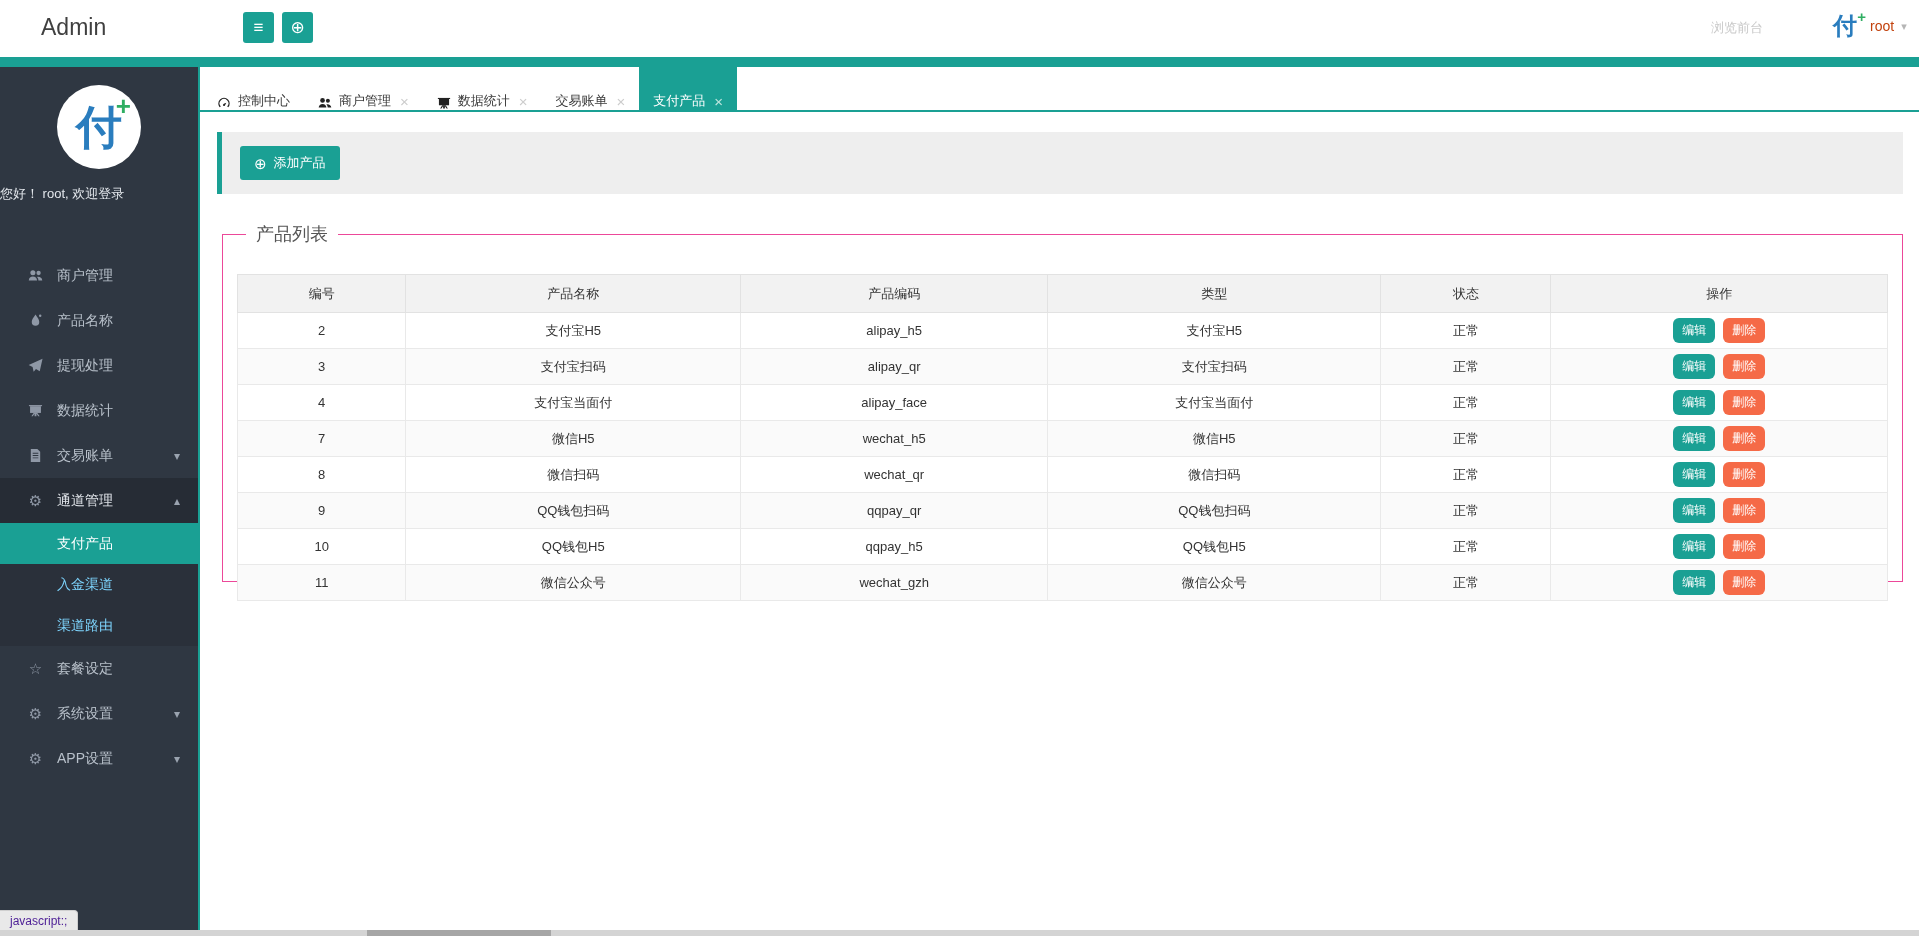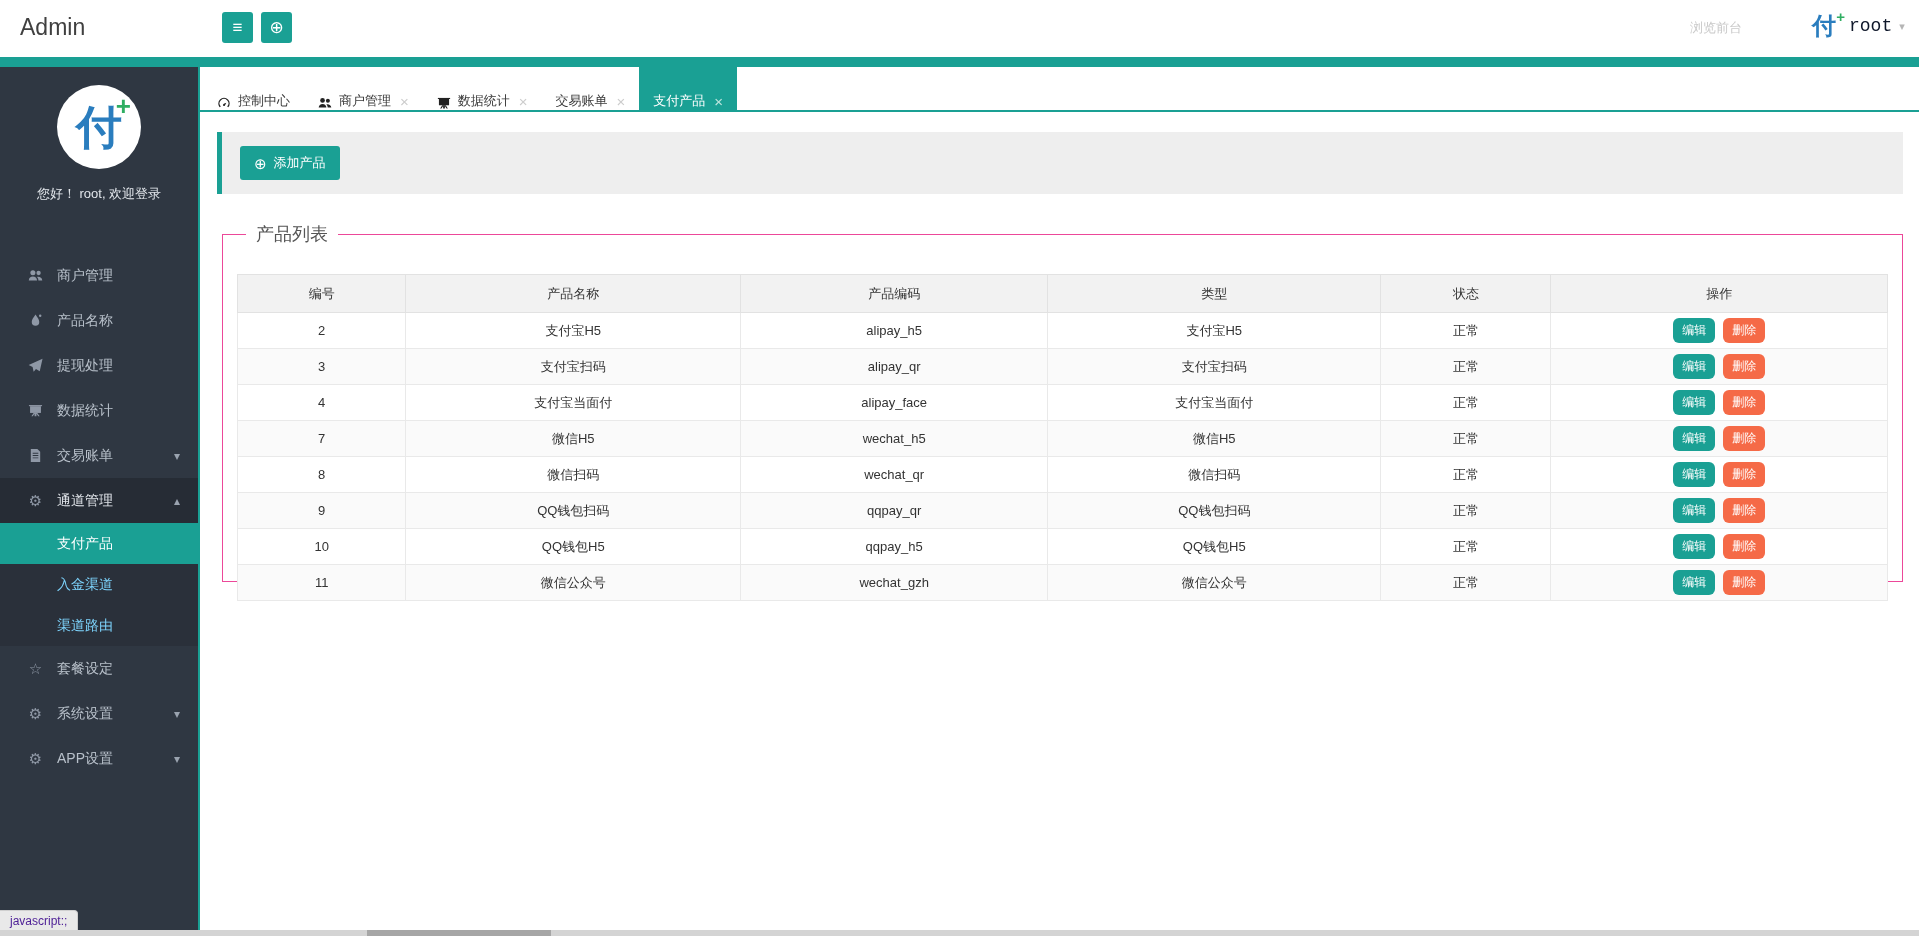--- a/index.html
+++ b/index.html
@@ -1,45 +1,45 @@
 <!DOCTYPE html>
 <html><head>
 <meta charset="utf-8">
 <style>
   * { box-sizing: border-box; margin: 0; padding: 0; }
   html,body { width:1919px; height:936px; overflow:hidden; }
   body { font-family:"Liberation Sans","DejaVu Sans",sans-serif; background:#fff; color:#333; }
   #app { width:1919px; height:936px; position:relative; display:flex; flex-direction:column; }
 
   
-  .header { height:57px; background:#fff; position:relative; flex:0 0 57px; }
+  .header { height:57px; background:#fff; position:relative; flex:0 0 57px;margin-left:21px; }
   .brand { position:absolute; left:20px; top:14px; font-size:23px; color:#404040; }
   .hdr-btns { position:absolute; left:222px; top:12px; display:flex; gap:8px; }
   .hdr-btn { width:31px; height:31px; background:#1aa094; color:#fff; border:none; border-radius:3px;
              font-size:17px; line-height:31px; text-align:center; cursor:pointer; }
   .visit-front { position:absolute; left:1690px; top:19px; font-size:13px; color:#c9c9c9; text-decoration:none; cursor:pointer; }
   .hdr-user { position:absolute; left:1812px; top:10px; display:flex; align-items:center; gap:7px; cursor:pointer; }
   .minilogo { position:relative; width:30px; height:32px; display:inline-block; }
   .minilogo .fu { font-size:24px; font-weight:bold; color:#2a7dbe; line-height:32px; }
   .minilogo .plus { position:absolute; top:-2px; right:-3px; font-style:normal; font-weight:bold; font-size:15px; color:#2fae62; }
-  .hdr-user .uname { font-size:18px; color:#0f172a;font-family:Liberation Mono, monospace; }
+  .hdr-user .uname { font-size:14px; color:#c2410c; }
   .hdr-user .caret { font-size:11px; color:#b5b5b5; }
 
   
   .topstrip { height:10px; background:#1aa094; flex:0 0 10px; }
 
   
   .mainrow { flex:1; display:flex; min-height:0; }
 
   
   .sidebar { width:200px; flex:0 0 200px; background:#2f3742; border-right:2px solid #1aa094; position:relative; }
   .logo-circle { width:84px; height:84px; border-radius:50%; background:#fff; margin:18px auto 0; position:relative; text-align:center; }
   .logo-circle .fu { font-size:46px; font-weight:bold; color:#2a7dbe; line-height:84px; }
   .logo-circle .plus { position:absolute; top:6px; right:10px; font-style:normal; font-weight:bold; font-size:26px; color:#2fae62; }
-  .greeting { text-align:center; color:#e3e7ec; font-size:13px; margin-top:16px; }
+  .greeting { text-align:left; color:#e3e7ec; font-size:13px; margin-top:16px; }
   .menu { margin-top:50px; }
   .menu-item { height:45px; display:flex; align-items:center; padding-left:27px; color:#b8c0ca; font-size:14px; cursor:pointer; }
   .menu-item .micon { width:17px; margin-right:13px; color:#8f98a6; font-style:normal; font-size:15px; display:inline-flex; justify-content:center; }
   .menu-item .mcaret { margin-left:auto; margin-right:18px; font-size:12px; color:#9aa3af; }
   .menu-group.open { background:#2a303a; }
   .menu-group.open > .menu-item { background:#262c35; color:#dfe3e8; }
   .submenu-item { height:41px; line-height:41px; padding-left:57px; color:#7dd3fc; font-size:14px; cursor:pointer; }
   .submenu-item.active { background:#1aa094; color:#fff; }
 
   

